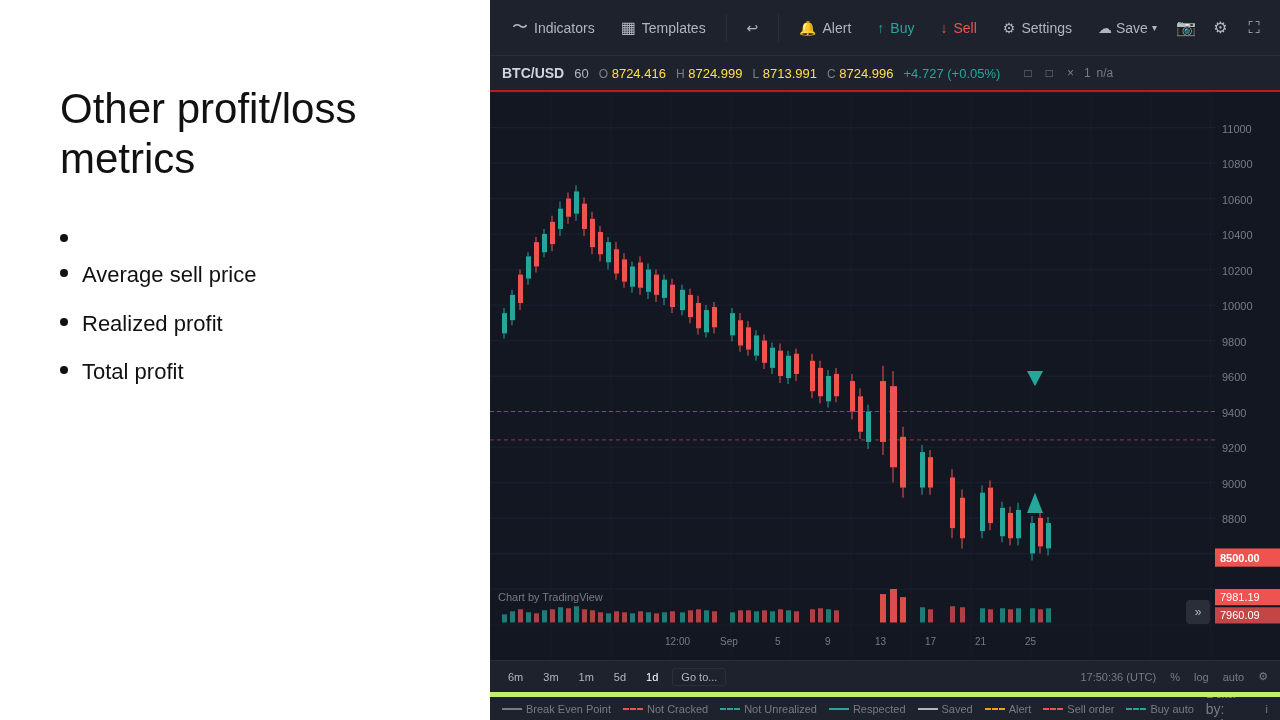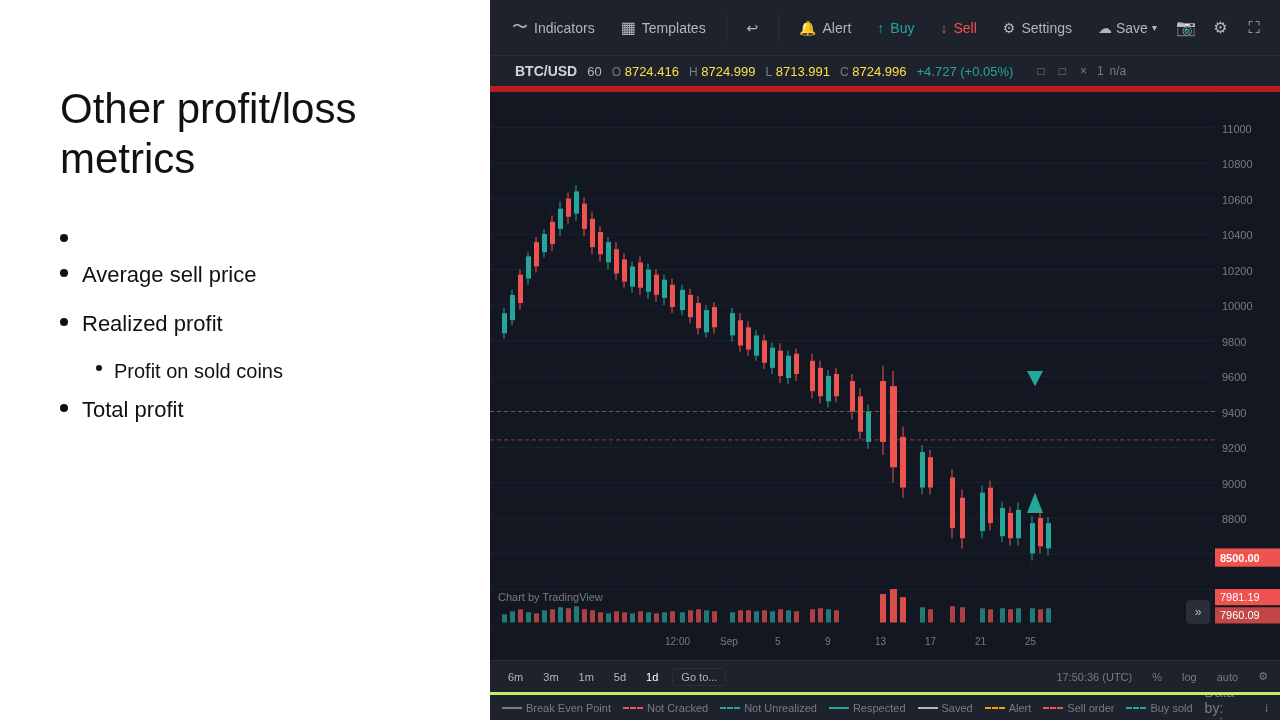--- a/index.html
+++ b/index.html
@@ -156,24 +156,24 @@
       border-radius: 4px;
       cursor: pointer;
       color: #b2b5be;
       font-size: 16px;
     }
 
     
     .price-bar {
       height: 36px;
       background: #1e222d;
-      border-bottom: 6px solid #b91c1c;
-      display: flex;
-      align-items: center;
-      padding: 0 25px;
+      border-bottom: 2px solid #b91c1c;
+      display: flex;
+      align-items: center;
+      padding: 0 12px;
       gap: 10px;
       flex-shrink: 0;
       font-size: 13px;
     }
 
     .pair-name {
       color: #d1d4dc;
       font-weight: 600;
       font-size: 14px;
     }
@@ -243,30 +243,30 @@
       border-radius: 3px;
       cursor: pointer;
       color: #b2b5be;
       font-size: 11px;
     }
 
     .bottom-right {
       margin-left: auto;
       display: flex;
       align-items: center;
-      gap: 20px;
+      gap: 14px;
       color: #787b86;
       font-size: 11px;
     }
 
     
     .legend-bar {
       height: 28px;
       background: #1e222d;
-      border-top: 3px solid #bef264;
+      border-top: 5px solid #bef264;
       display: flex;
       align-items: center;
       padding: 0 12px;
       gap: 12px;
       flex-shrink: 0;
       font-size: 11px;
       overflow: hidden;
     }
 
     .legend-item {
@@ -317,24 +317,20 @@
       <div class="bullet-item">
         <span class="bullet-dot"></span>
         <span>Average sell price</span>
       </div>
     </li>
 
     <li>
       <div class="bullet-item">
         <span class="bullet-dot"></span>
         <span>Realized profit</span>
-      </div>
-      <div class="sub-bullet-item">
-        <span class="sub-bullet-dot"></span>
-        <span>Profit on sold coins</span>
       </div>
     </li>
 
     <li>
     </li>
 
     <li>
       <div class="bullet-item">
         <span class="bullet-dot"></span>
         <span>Total profit</span>
@@ -834,19 +830,19 @@
     <div class="legend-item">
       <div class="legend-line" style="border-top: 2px dashed #f59f00; height:0;"></div>
       <span>Alert</span>
     </div>
     <div class="legend-item">
       <div class="legend-line" style="border-top: 2px dashed #ef5350; height:0;"></div>
       <span>Sell order</span>
     </div>
     <div class="legend-item">
       <div class="legend-line" style="border-top: 2px dashed #26a69a; height:0;"></div>
-      <span>Buy sold</span>
+      <span>Buy auto</span>
     </div>
     <span style="margin-left:auto; color:#787b86; font-size:14px;">Data by: coinroo</span>
     <span style="color:#787b86; font-size:11px;">ℹ</span>
   </div>
 
 </div>
 
 </body></html>

